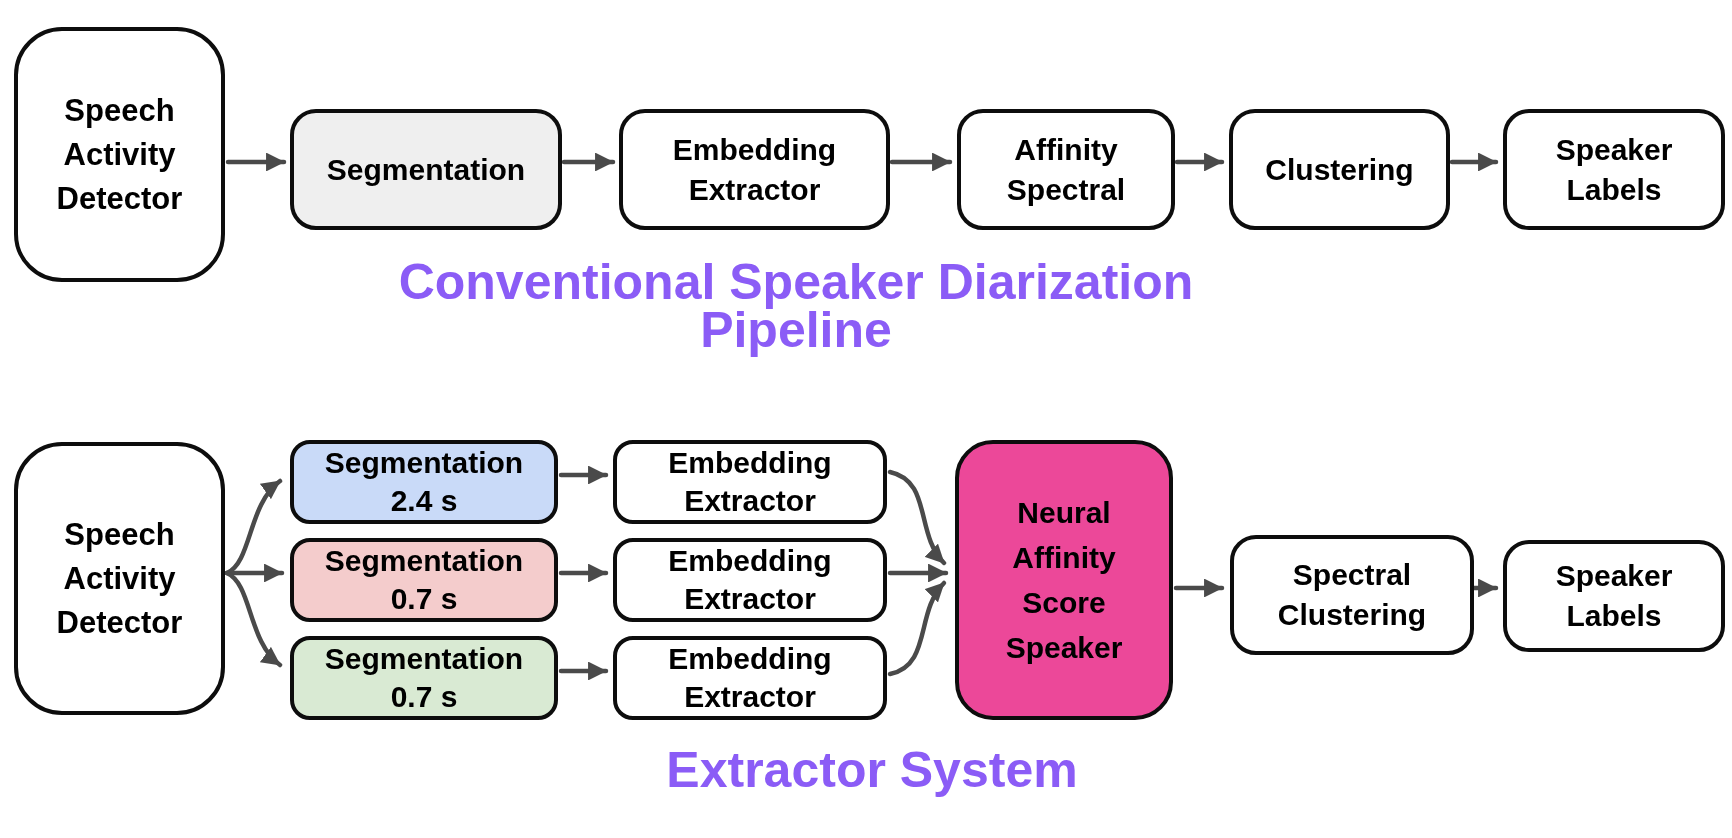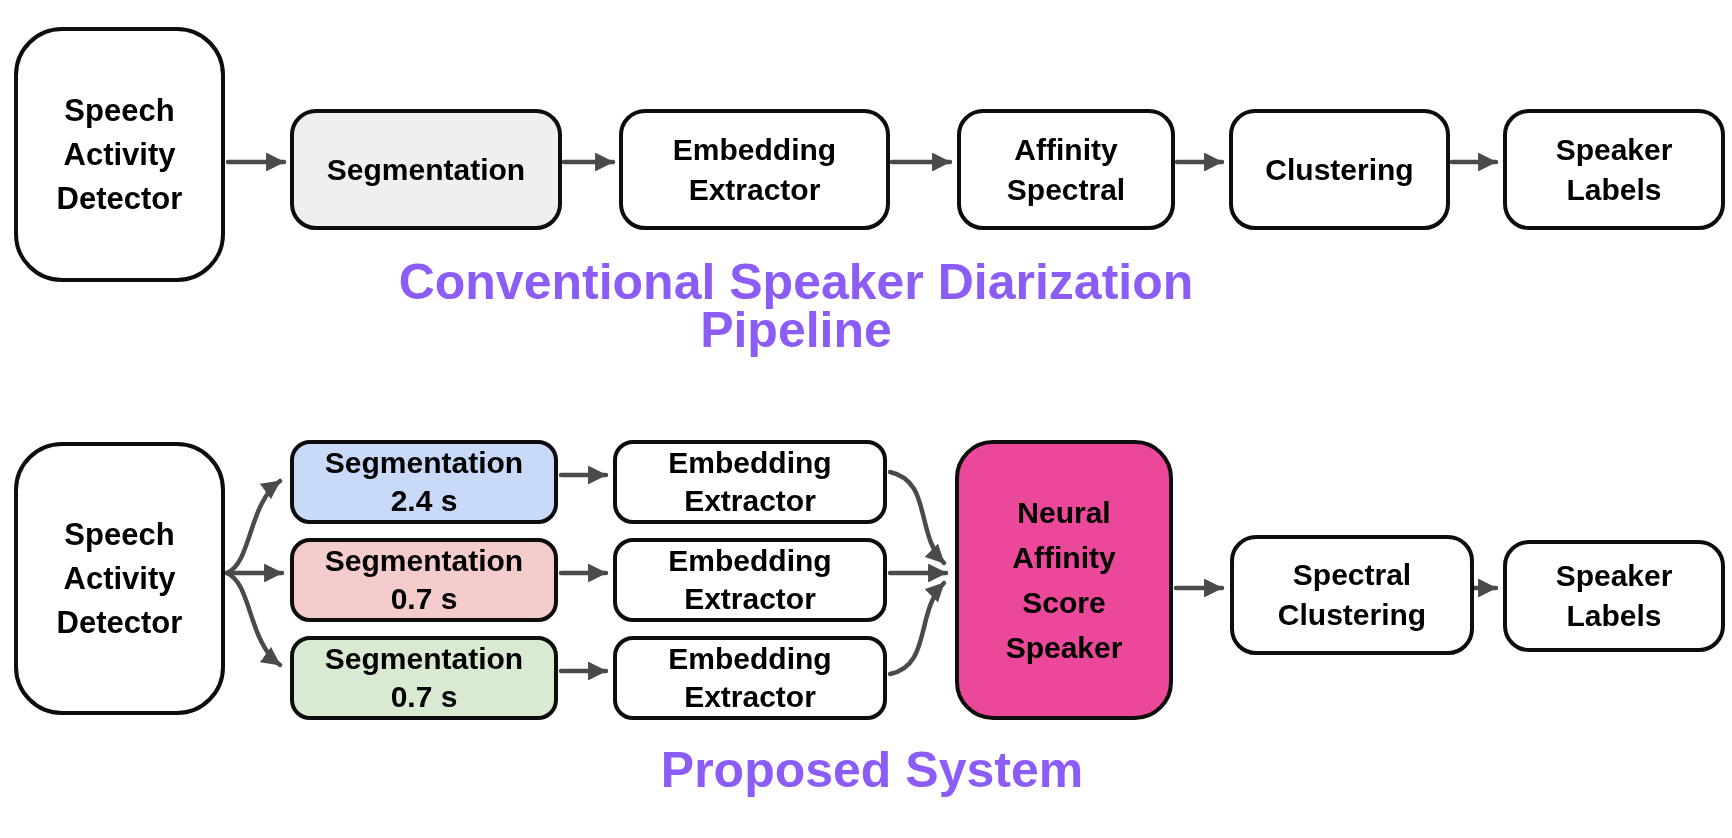--- a/index.html
+++ b/index.html
@@ -145,13 +145,13 @@
 <div class="node row1 fill-white" style="left:1230px;top:528px;width:244px;height:120px;">
   <span>Spectral</span>
   <span>Clustering</span>
 </div>
 
 <div class="node row1 fill-white" style="left:1503px;top:533px;width:222px;height:112px;">
   <span>Speaker</span>
   <span>Labels</span>
 </div>
 
-<div class="title" style="left:372px;top:746px;width:1000px;">Proposed System</div>
+<div class="title" style="left:372px;top:746px;width:1000px;">Extractor System</div>
 
 </body></html>

